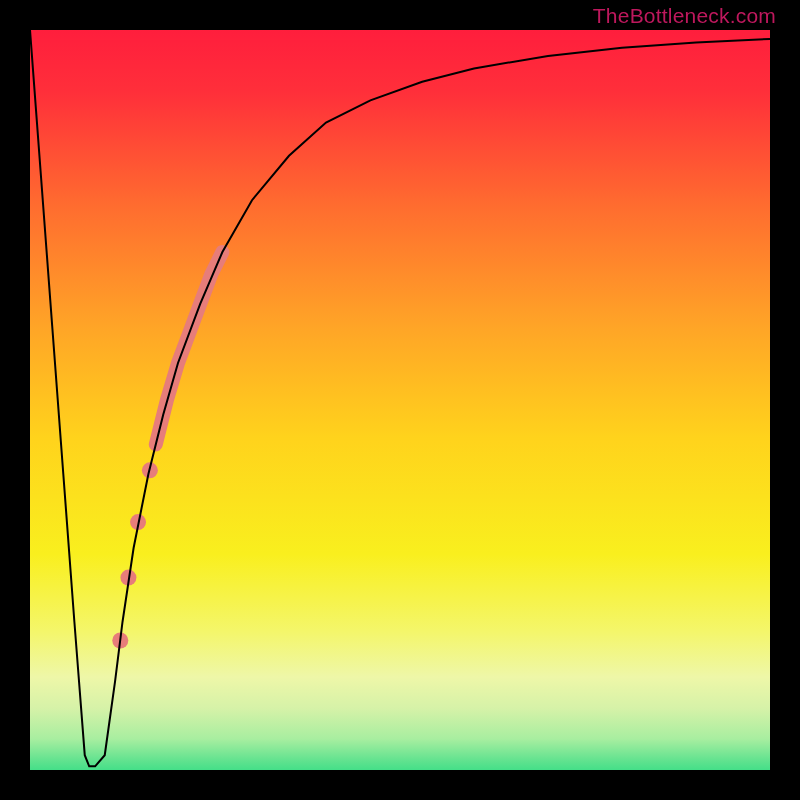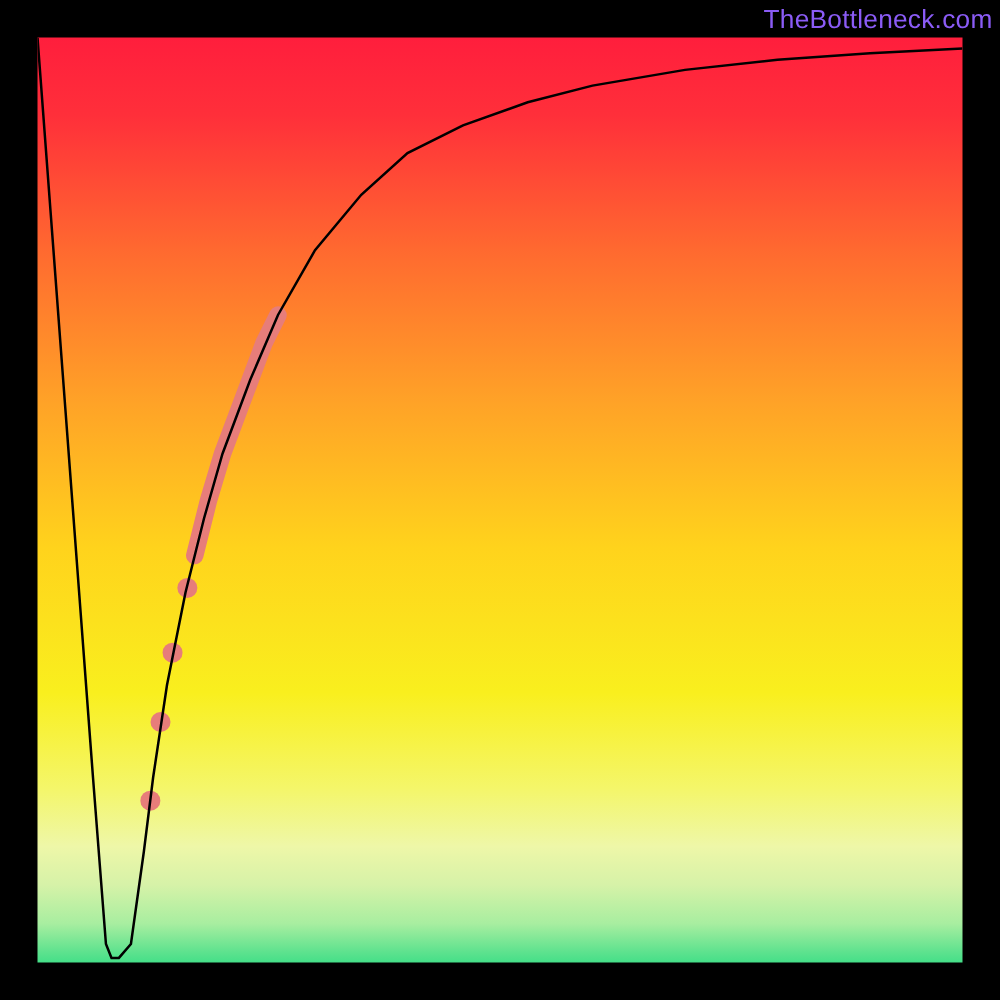--- a/index.html
+++ b/index.html
@@ -12,22 +12,22 @@
     width: 800px;
     height: 800px;
     position: relative;
   }
   svg {
     display: block;
   }
   .watermark {
     position: absolute;
     top: 4px;
-    right: 6px;
-    color: #8b5cf6;
+    right: 24px;
+    color: #be185d;
     font-size: 21px;
     font-family: Arial, Helvetica, sans-serif;
     letter-spacing: 0.2px;
   }
 </style>
 </head>
 <body>
 
 <div class="chart-wrapper">
   <div class="watermark">TheBottleneck.com</div>

